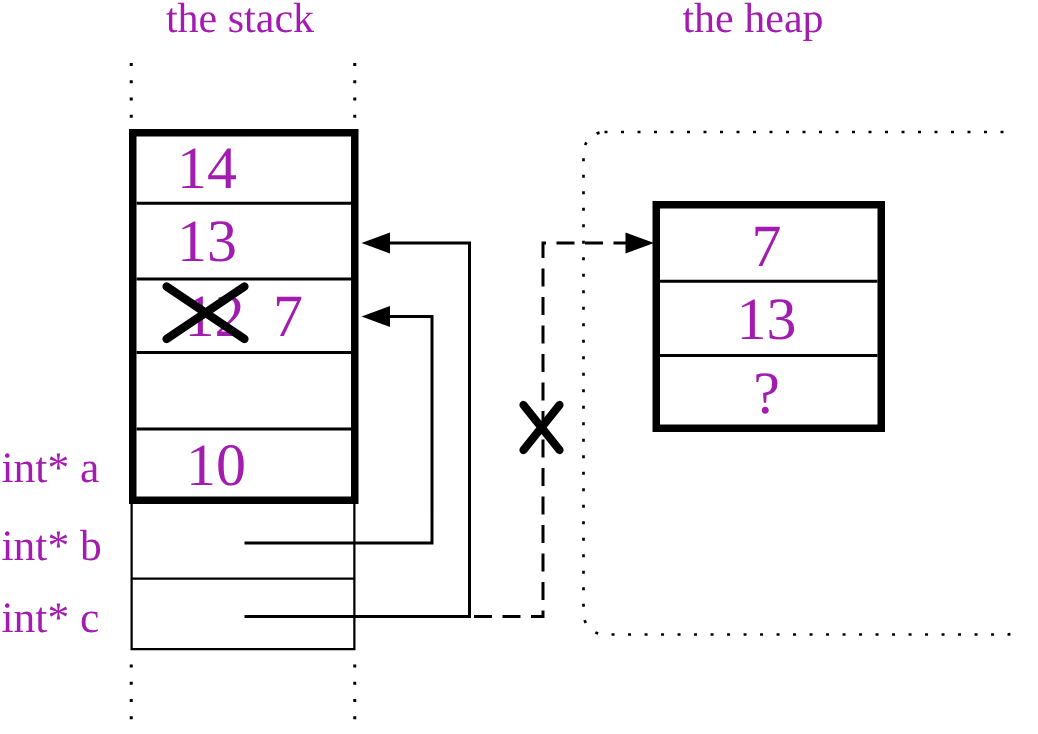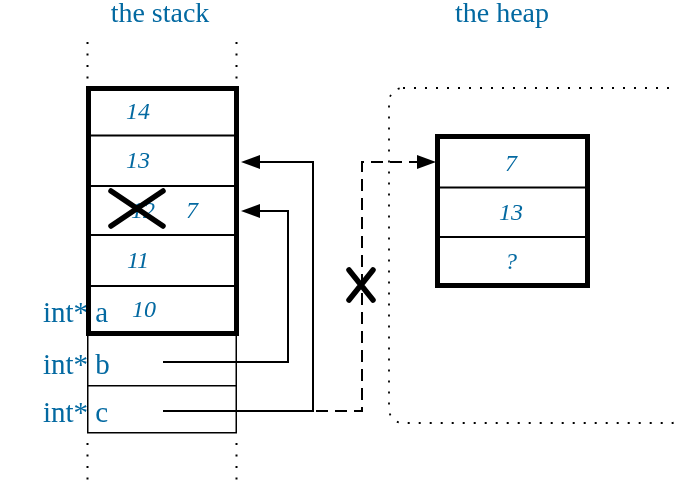--- a/index.html
+++ b/index.html
@@ -1,53 +1,52 @@
 <!DOCTYPE html>
 <html><head>
 <meta charset="utf-8">
 <style>
   html,body{margin:0;padding:0;background:#fff;}
   .canvas{
     position:relative;width:676px;height:489px;background:#fff;
-    overflow:hidden;color:#0369a1;
+    overflow:hidden;color:#a21caf;
     font-family:"Liberation Serif","DejaVu Serif",serif;
   }
   .title{
     position:absolute;top:-2px;width:200px;text-align:center;
     font-size:28px;line-height:30px;white-space:nowrap;
   }
   .stack-title{left:60px;}
   .heap-title{left:402px;}
   .var-label{
     position:absolute;left:1px;height:32px;line-height:32px;
-    font-size:29px;white-space:nowrap;padding-left:42px;
+    font-size:29px;white-space:nowrap;
   }
   .num{
     position:absolute;width:100px;display:flex;align-items:center;
-    justify-content:center;font-size:24px;font-style:italic;
+    justify-content:center;font-size:40px;
   }
   .overlay{position:absolute;left:0;top:0;pointer-events:none;}
 </style>
 </head>
 <body>
 
 <div class="canvas">
 
   <div class="title stack-title">the stack</div>
   <div class="title heap-title">the heap</div>
 
   <div class="var-label" style="top:296px;">int* a</div>
   <div class="var-label" style="top:396px;">int* c</div>
   <div class="var-label" style="top:348px;">int* b</div>
 
   <div class="num" style="left:88px;top:88px;height:47px;">14</div>
   <div class="num" style="left:88px;top:135px;height:51px;">13</div>
   <div class="num" style="left:93px;top:186px;height:49px;">12</div>
   <div class="num" style="left:142px;top:186px;height:49px;">7</div>
-  <div class="num" style="left:88px;top:235px;height:51px;">11</div>
   <div class="num" style="left:94px;top:286px;height:47px;">10</div>
 
   <div class="num" style="left:461px;top:139px;height:48px;">7</div>
   <div class="num" style="left:461px;top:187px;height:50px;">13</div>
   <div class="num" style="left:461px;top:237px;height:48px;">?</div>
 
   <svg class="overlay" width="692" height="489" viewBox="0 0 692 489">
 
     <path d="M87.5 42 V83 M236.5 42 V83 M87.5 443 V488 M236.5 443 V488" fill="none" stroke="#000" stroke-width="2" stroke-dasharray="2 9.5"></path>
 

